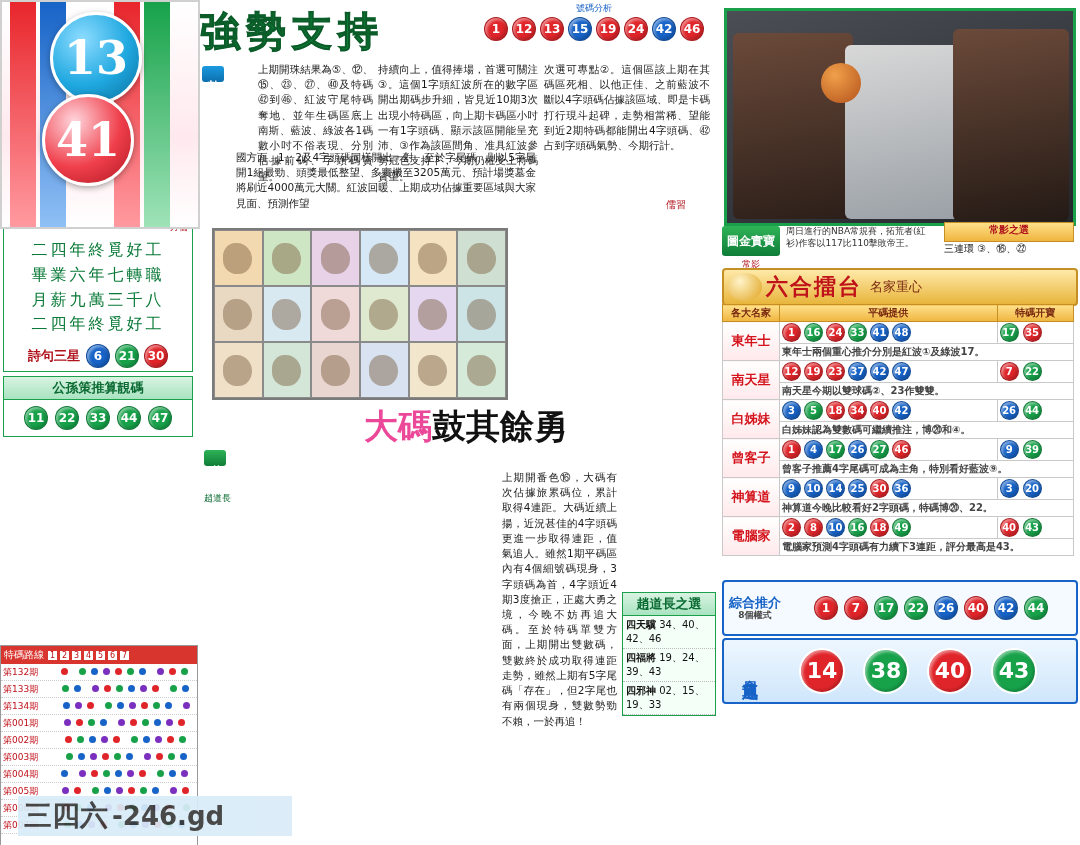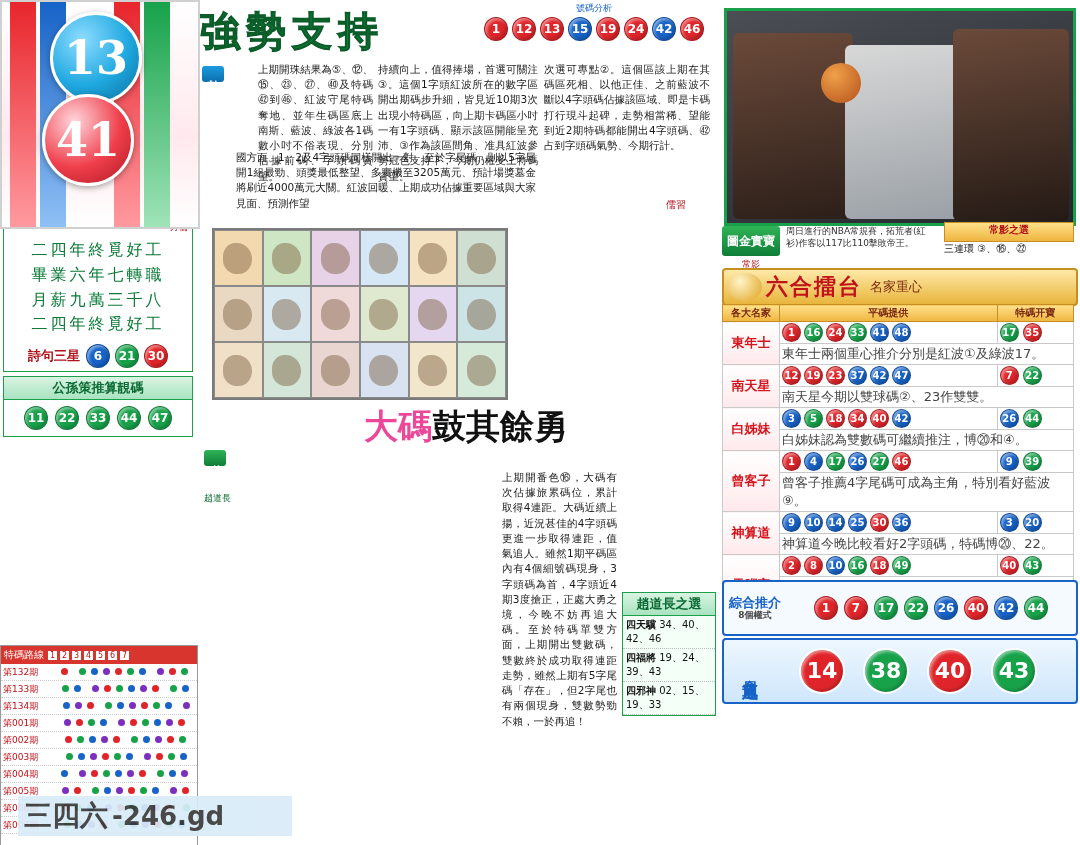--- a/index.html
+++ b/index.html
@@ -75,21 +75,21 @@
   #mosaic div{position:relative;overflow:hidden;}
   
   #right-col{position:absolute;left:716px;top:0;width:364px;height:845px;}
   #photo{position:absolute;left:8px;top:8px;width:346px;height:212px;border:3px solid #1aa04a;overflow:hidden;
     background:linear-gradient(160deg,#4b4f55,#23262b);}
   table.expert{border-collapse:collapse;width:100%;font-size:10px;}
   table.expert th{background:linear-gradient(180deg,#ffe08a,#efb53f);color:#7a2a10;border:1px solid #c58f24;padding:1px;font-weight:bold;}
   table.expert td{border:1px solid #c9c9c9;padding:1px 2px;vertical-align:middle;}
   .exp-name{writing-mode:horizontal-tb;color:#d4151d;font-weight:bold;font-size:13px;text-align:center;
     background:linear-gradient(180deg,#fff,#ffe9ec);width:52px;}
-  .note{font-size:13px;color:#444;padding:0 2px;}
+  .note{font-size:10px;color:#444;padding:0 2px;font-weight:bold;}
   
   #watermark{position:absolute;left:18px;top:796px;width:268px;height:40px;background:#d9ecf8;opacity:.92;
     display:flex;align-items:center;gap:4px;padding-left:6px;}
   #watermark .wm-cn{font-family:"DejaVu Serif","Liberation Serif",serif;font-size:28px;font-weight:bold;color:#3a3a3a;}
   #watermark .wm-en{font-family:"DejaVu Sans","Liberation Sans",sans-serif;font-size:26px;font-weight:bold;color:#3a3a3a;}
   .small-cap{font-size:9px;color:#333;line-height:1.3;}
 </style>
 </head>
 <body>
 

